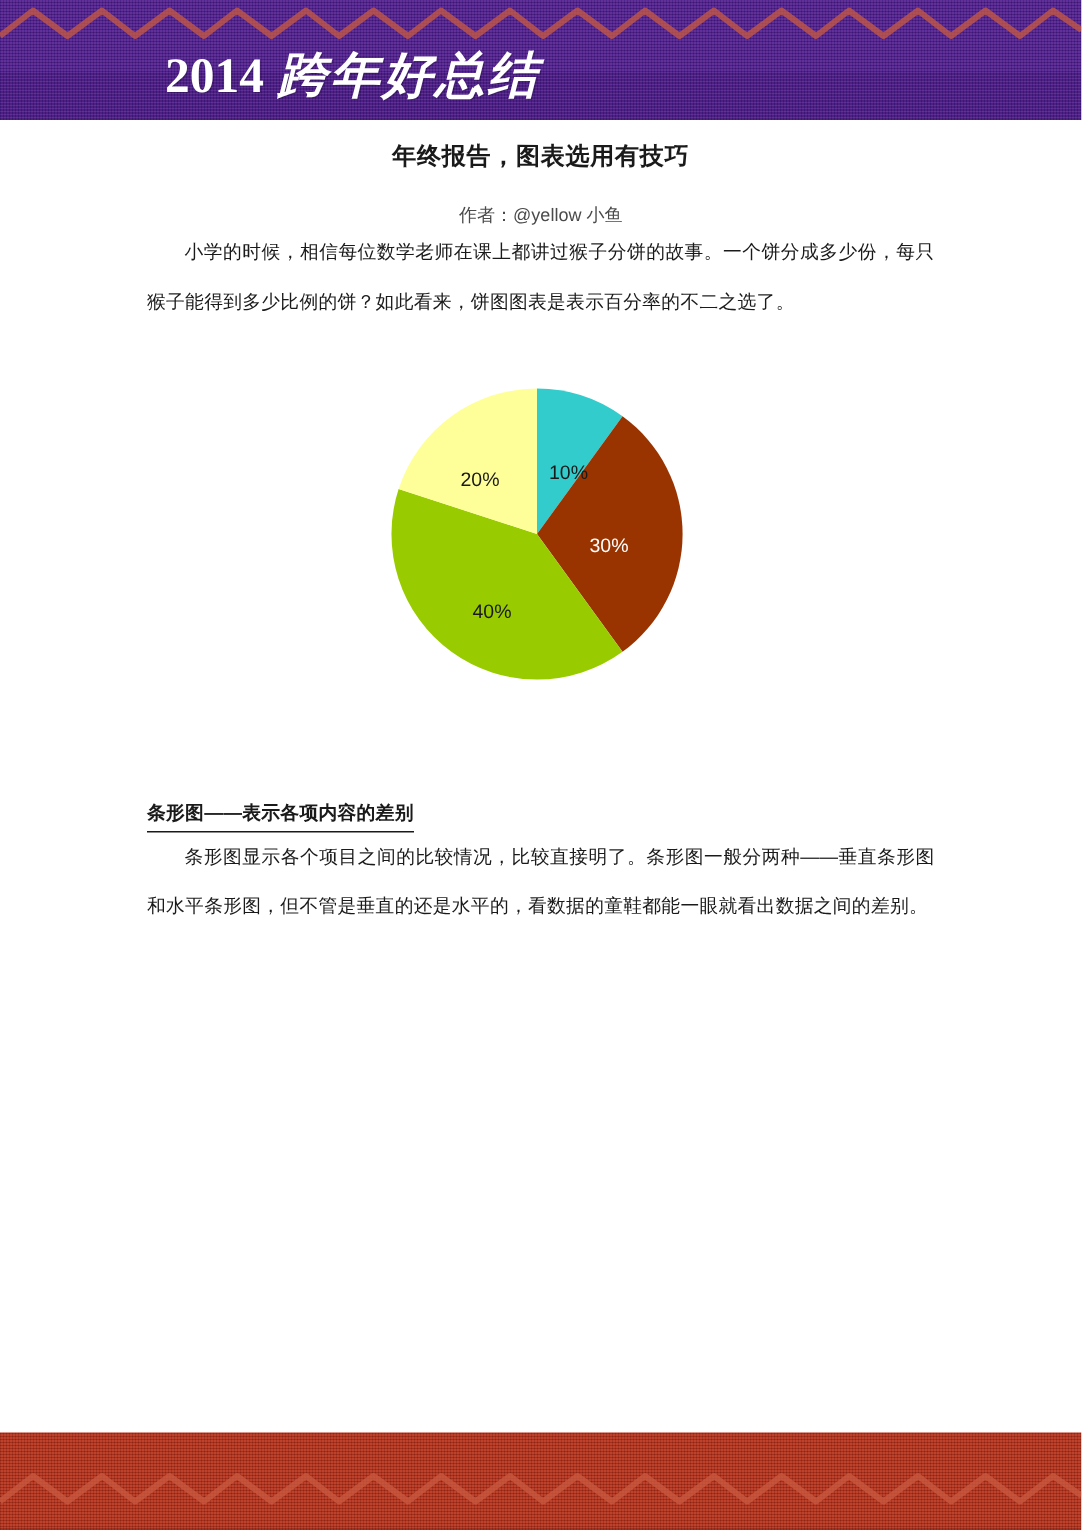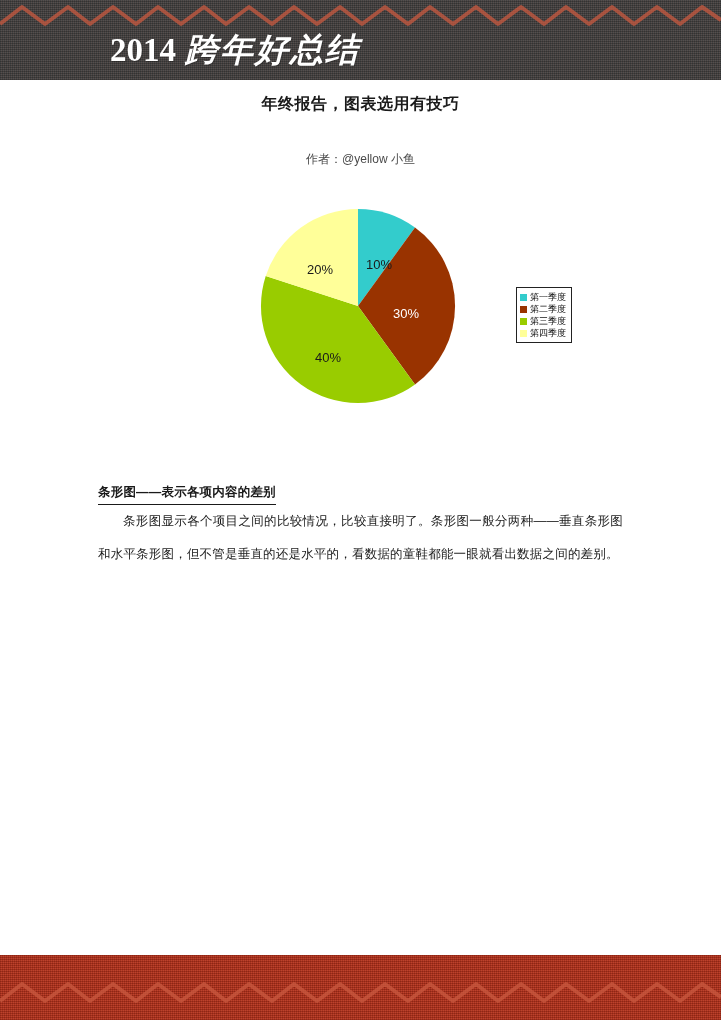--- a/index.html
+++ b/index.html
@@ -80,21 +80,21 @@
   .doc-title {
     margin: 0;
     padding-top: 14px;
     text-align: center;
     font-size: 16px;
     font-weight: bold;
     color: #1a1a1a;
     letter-spacing: 0.5px;
   }
   .doc-author {
-    margin: 16px;
+    margin: 0;
     padding-top: 20px;
     text-align: center;
     font-size: 12px;
     color: #4a4a4a;
   }
 
   .content {
     margin: 0 98px 0 98px;
   }
   p.para {
@@ -160,76 +160,59 @@
   .legend-label {
     font-size: 9px;
     color: #111111;
     line-height: 11px;
     white-space: nowrap;
   }
 </style>
 </head>
 <body>
 
-<div class="banner banner-top" style="background-color: #404040; text-decoration: underline;">
+<div class="banner banner-top" style="background-color: #4c1d95; text-decoration: underline;">
   <div class="banner-texture"></div>
   <svg class="wave-svg" viewBox="0 0 721 34" preserveAspectRatio="none">
     <path d="M0,22 L22,5 L45,22 L68,5 L90,22 L113,5 L136,22 L158,5 L181,22 L204,5 L226,22 L249,5 L272,22 L294,5 L317,22 L340,5 L362,22 L385,5 L408,22 L430,5 L453,22 L476,5 L498,22 L521,5 L544,22 L566,5 L589,22 L612,5 L634,22 L657,5 L680,22 L702,5 L721,18" fill="none" stroke="#c95a40" stroke-width="4" stroke-linejoin="round" opacity="0.75"></path>
   </svg>
   <div class="banner-title" style="color: rgb(255, 255, 255);">
     <span class="year">2014</span><span>跨年好总结</span>
   </div>
 </div>
 
 <div class="doc">
 
   <h1 class="doc-title">年终报告，图表选用有技巧</h1>
   <div class="doc-author">作者：@yellow 小鱼</div>
 
   <div class="content">
 
 
 
+    <p class="para para-2">小学的时候，相信每位数学老师在课上都讲过猴子分饼的故事。一个饼分成多少份，每只猴子能得到多少比例的饼？如此看来，饼图图表是表示百分率的不二之选了。</p>
 
     <div class="figure">
 
       <svg class="pie-svg" width="200" height="200" viewBox="0 0 200 200">
 
         <path id="slice-0" d="M 100 100 L 100 3 A 97 97 0 0 1 157.01 21.48 Z" fill="#33cccc"></path>
 
         <path id="slice-1" d="M 100 100 L 157.01 21.48 A 97 97 0 0 1 157.01 178.52 Z" fill="#993300"></path>
 
         <path id="slice-2" d="M 100 100 L 157.01 178.52 A 97 97 0 0 1 7.74 70.02 Z" fill="#99cc00"></path>
 
         <path id="slice-3" d="M 100 100 L 7.74 70.02 A 97 97 0 0 1 100 3 Z" fill="#ffff99"></path>
 
         <text id="pielabel-0" class="pie-label" x="121" y="63" text-anchor="middle" fill="#1a1a1a">10%</text>
         <text id="pielabel-1" class="pie-label" x="148" y="112" text-anchor="middle" fill="#ffffff">30%</text>
         <text id="pielabel-2" class="pie-label" x="70" y="156" text-anchor="middle" fill="#1a1a1a">40%</text>
         <text id="pielabel-3" class="pie-label" x="62" y="68" text-anchor="middle" fill="#1a1a1a">20%</text>
       </svg>
 
-      <div class="legend">
-        <div class="legend-row">
-          <span class="legend-swatch" id="sw-0" style="background-color: rgb(51, 204, 204);"></span>
-          <span class="legend-label">第一季度</span>
-        </div>
-        <div class="legend-row">
-          <span class="legend-swatch" id="sw-1" style="background-color: rgb(153, 51, 0);"></span>
-          <span class="legend-label">第二季度</span>
-        </div>
-        <div class="legend-row">
-          <span class="legend-swatch" id="sw-2" style="background-color: rgb(153, 204, 0);"></span>
-          <span class="legend-label">第三季度</span>
-        </div>
-        <div class="legend-row">
-          <span class="legend-swatch" id="sw-3" style="background-color: rgb(255, 255, 153);"></span>
-          <span class="legend-label">第四季度</span>
-        </div>
-      </div>
 
     </div>
 
     <div class="head-wrap">
       <h2 class="section-head">条形图——表示各项内容的差别</h2>
     </div>
 
     <p class="para para-3">条形图显示各个项目之间的比较情况，比较直接明了。条形图一般分两种——垂直条形图和水平条形图，但不管是垂直的还是水平的，看数据的童鞋都能一眼就看出数据之间的差别。</p>
 
   </div>

